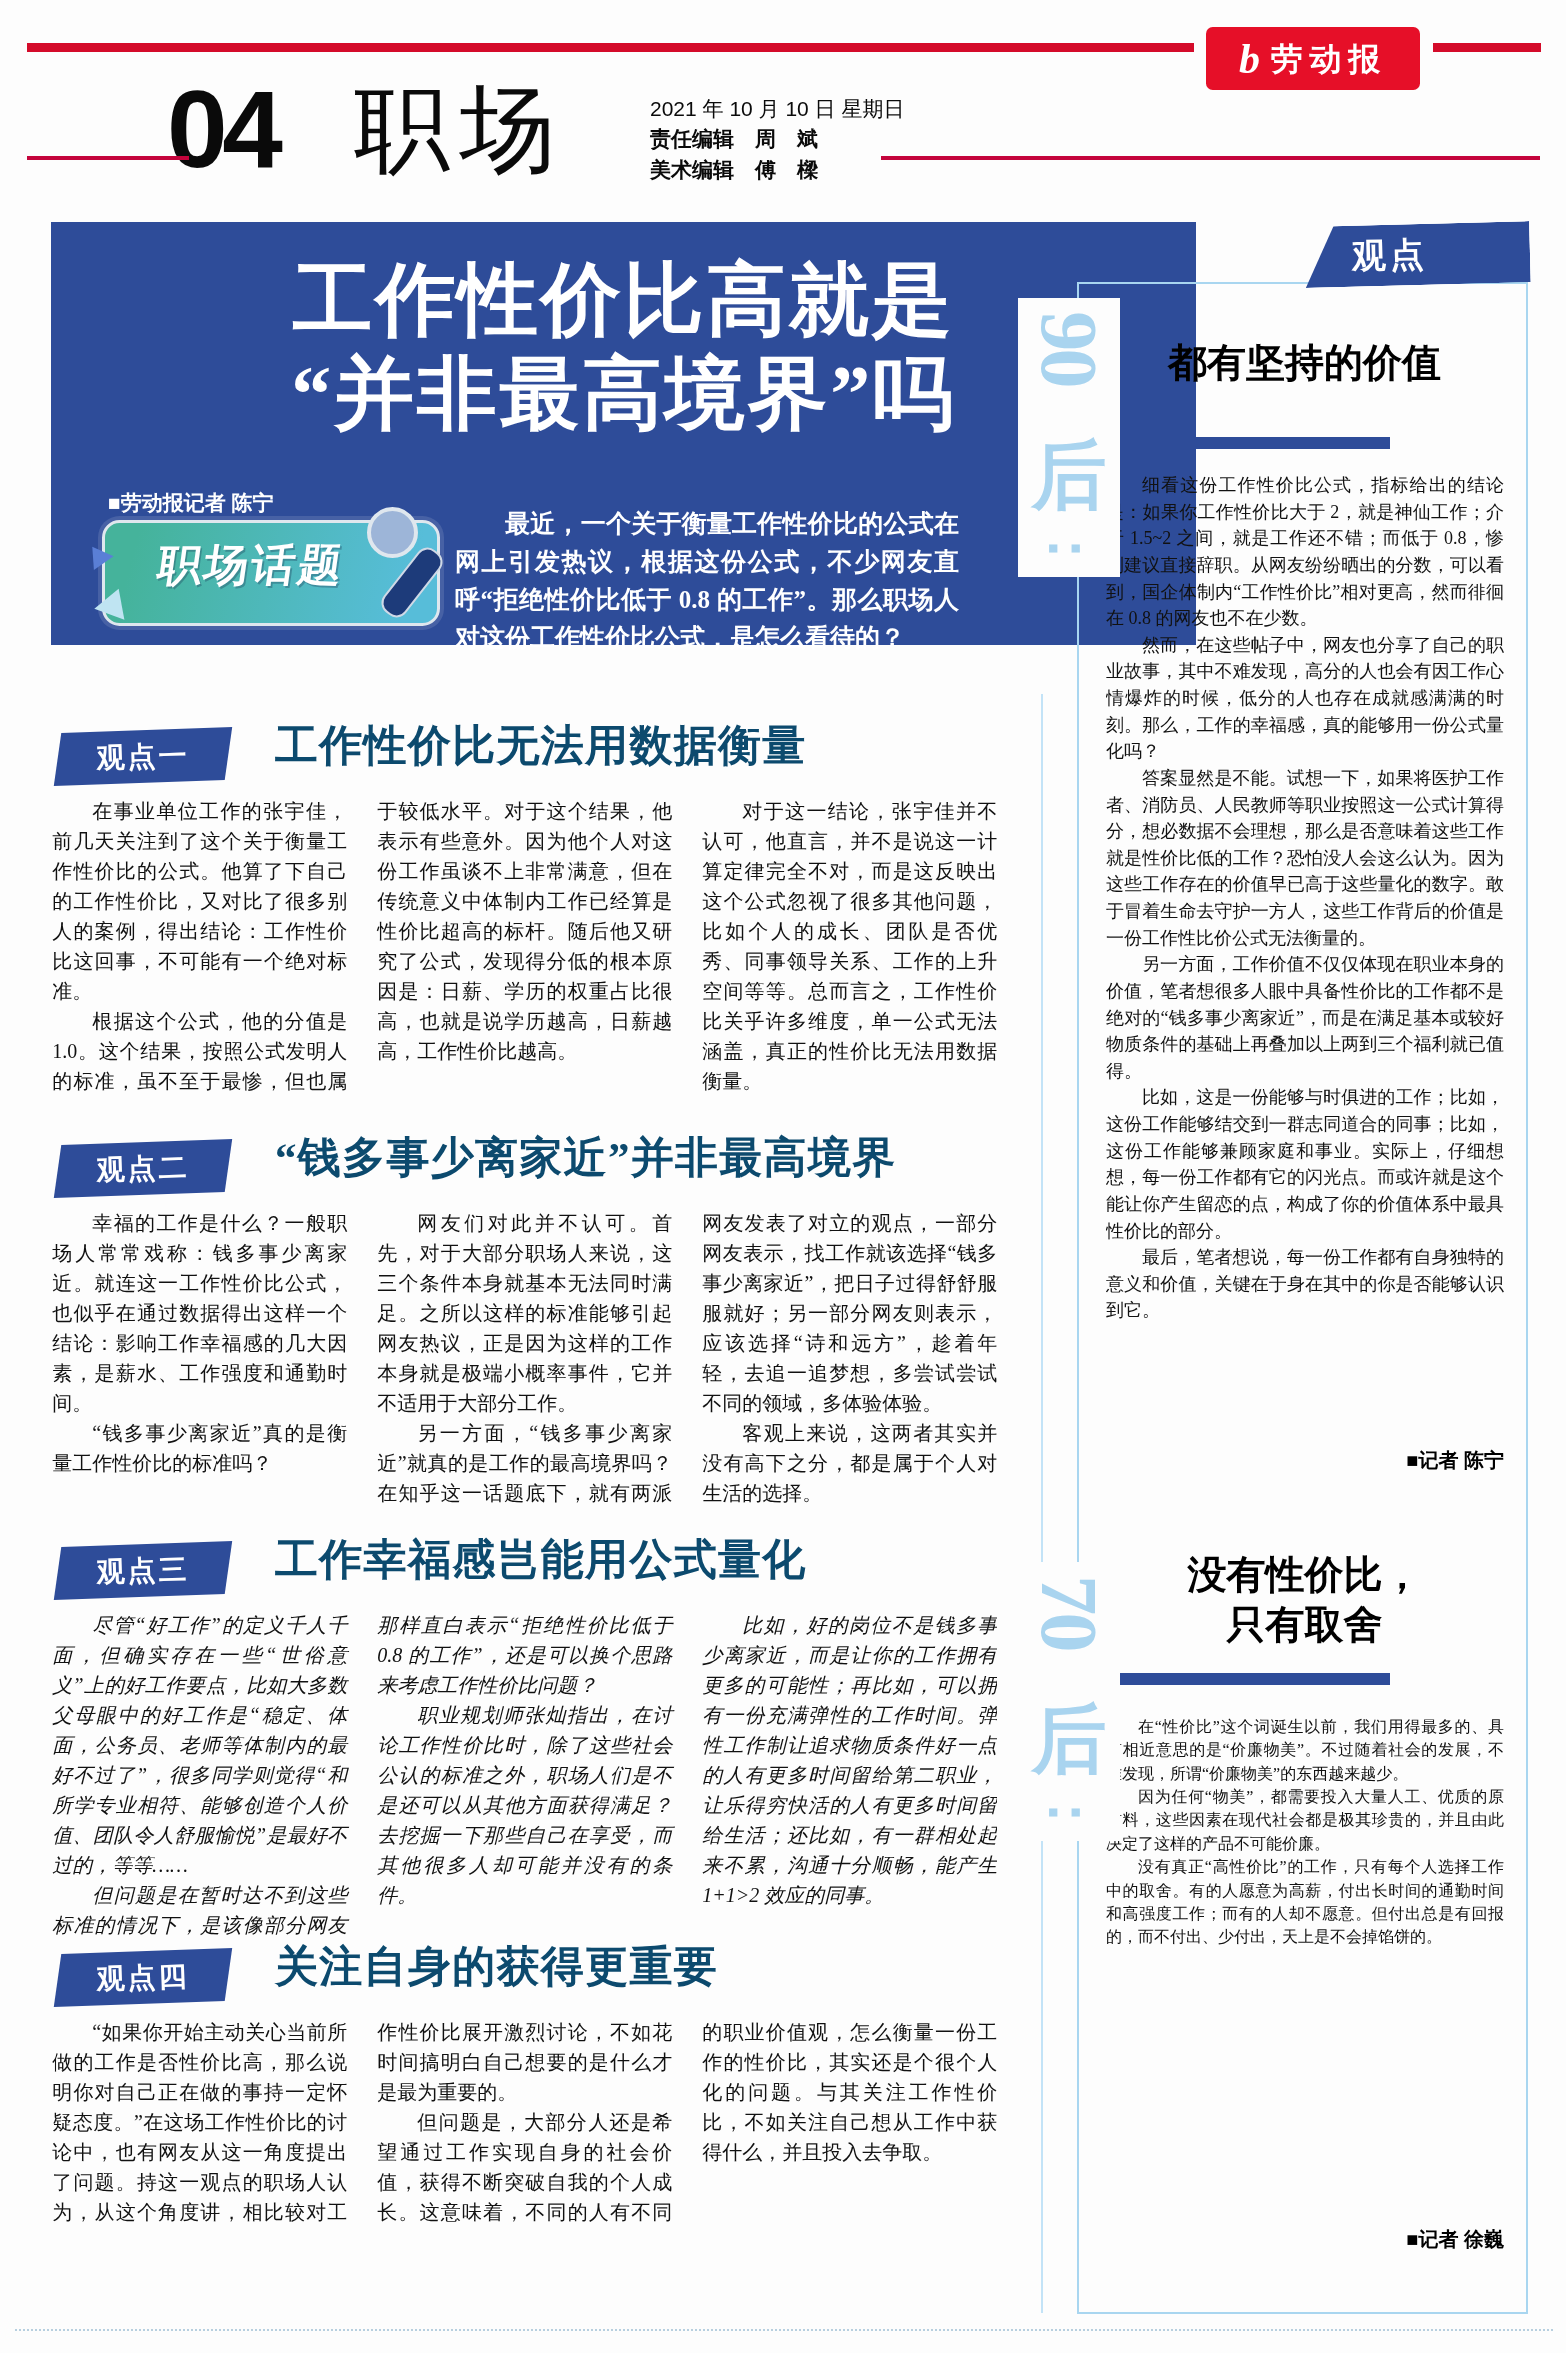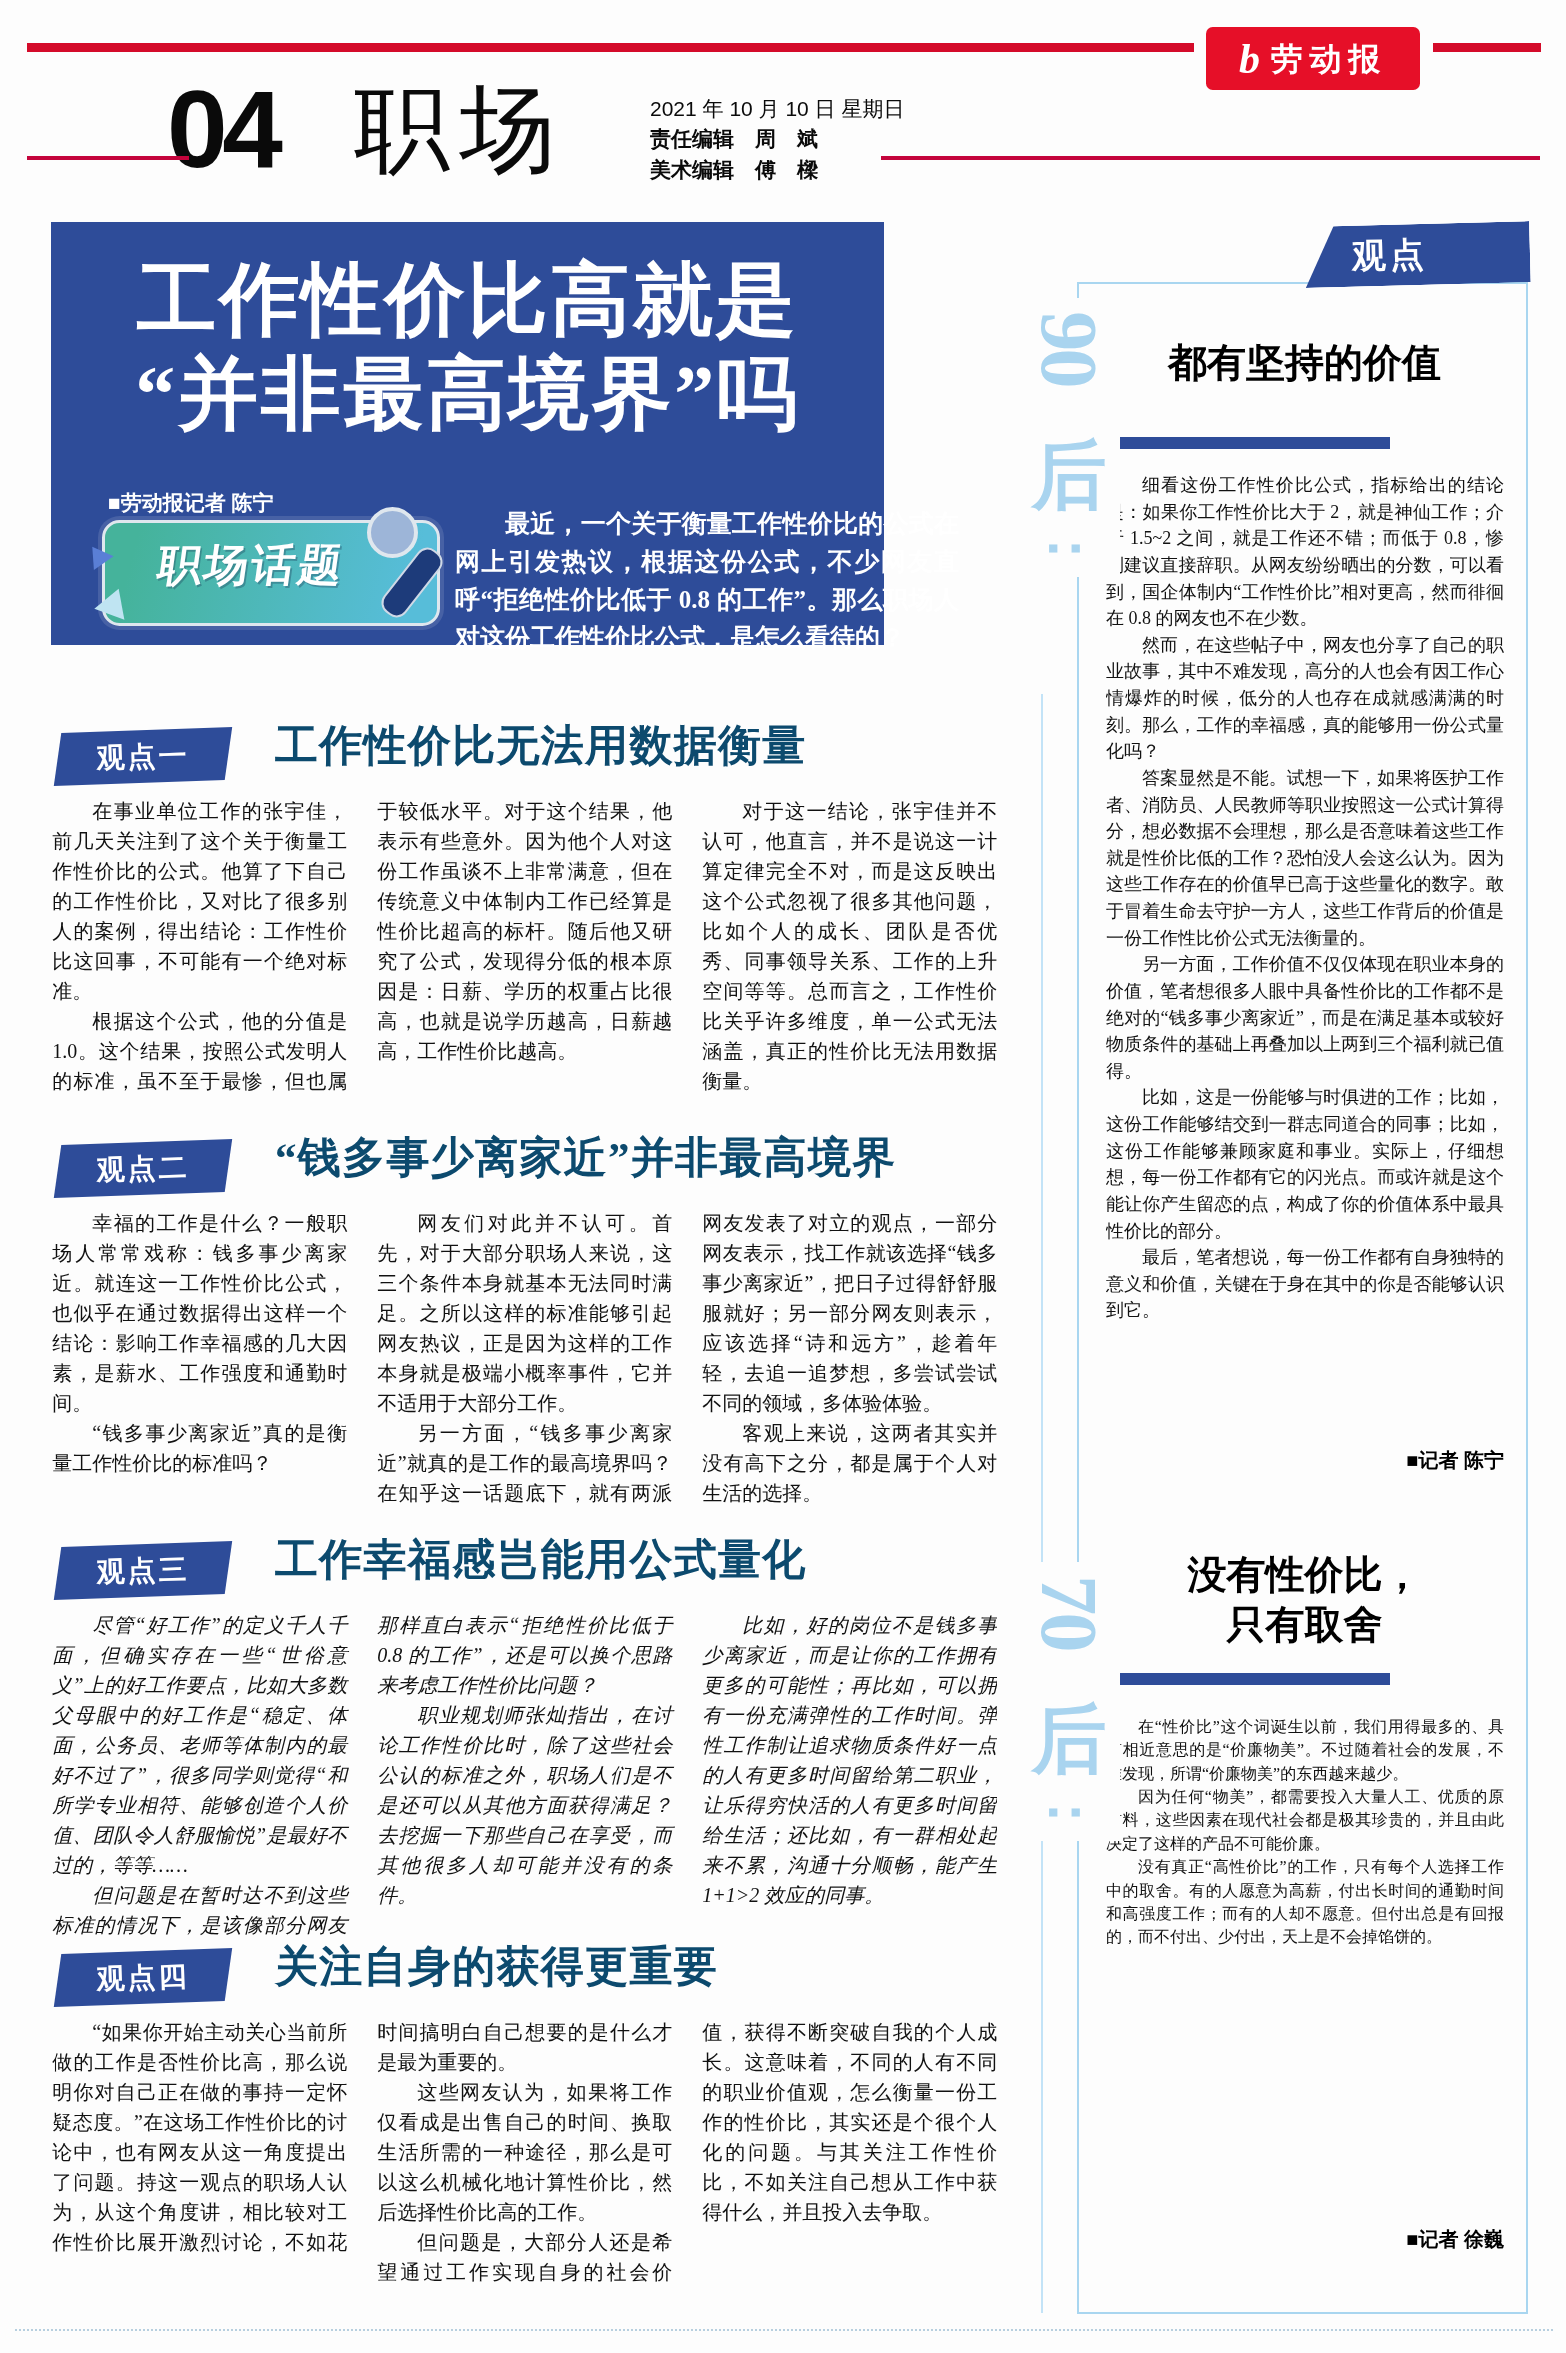--- a/index.html
+++ b/index.html
@@ -14,21 +14,21 @@
   #masthead-b{font:italic 900 42px/1 "Liberation Serif",serif;}
   #masthead-name{font:700 32px/1 "Liberation Serif",serif;letter-spacing:6.7px;}
 
   
   #page-number{left:167px;top:75px;font:900 109px/1 "Liberation Sans",sans-serif;letter-spacing:-5.4px;color:#0a0a0a;}
   #section-title{left:354px;top:81px;font:500 96px/1 "Liberation Sans",sans-serif;letter-spacing:9.4px;color:#0a0a0a;}
   #pub-info{left:650px;top:94px;font:700 21px/1.45 "Liberation Sans",sans-serif;color:#0a0a0a;}
   #pub-date{font-weight:500;}
 
   
-  #lead{left:51px;top:222px;width:833px;height:423px;background:#2e4c99;color:#fff;}
+  #lead{left:51px;top:222px;width:1145px;height:423px;background:#2e4c99;color:#fff;}
   .lead-hl{text-align:center;font:900 80px/1.18 "Liberation Serif",serif;letter-spacing:2.7px;}
   #lead-hl1{margin-top:31px;}
   #lead-reporter{position:absolute;left:57px;top:270px;font:700 21px/1 "Liberation Sans",sans-serif;}
   #topic-badge{position:absolute;left:51px;top:298px;width:332px;height:100px;
      background:linear-gradient(105deg,#45b39b 10%,#57bdd9 90%);
      border:3.4px solid #dfe7ee;border-radius:17.5px;box-shadow:0 0 0 4px rgba(255,255,255,.12);}
   #topic-badge-label{position:absolute;left:53px;top:20px;font:900 44px/1 "Liberation Sans",sans-serif;
      color:#fff;transform:skewX(-8deg);text-shadow:2px 2px 0 rgba(30,60,90,.35);letter-spacing:2.7px;}
   .plane{position:absolute;width:0;height:0;border-style:solid;}
   #plane-1{left:-19px;top:21.6px;border-width:0 12px 20px 12px;border-color:transparent transparent #5a7fd6 transparent;transform:rotate(-35deg);}
@@ -149,21 +149,20 @@
   </div>
 </div>
 
 <div class="abs op" id="op-4" style="top:1942px;">
   <div class="op-badge">
       <span>观点四</span>
     </div>
   <div class="op-title">关注自身的获得更重要</div>
   <div class="op-body">
     <p>“如果你开始主动关心当前所做的工作是否性价比高，那么说明你对自己正在做的事持一定怀疑态度。”在这场工作性价比的讨论中，也有网友从这一角度提出了问题。持这一观点的职场人认为，从这个角度讲，相比较对工作性价比展开激烈讨论，不如花时间搞明白自己想要的是什么才是最为重要的。</p>
-    <p>这些网友认为，如果将工作仅看成是出售自己的时间、换取生活所需的一种途径，那么是可以这么机械化地计算性价比，然后选择性价比高的工作。</p>
     <p>但问题是，大部分人还是希望通过工作实现自身的社会价值，获得不断突破自我的个人成长。这意味着，不同的人有不同的职业价值观，怎么衡量一份工作的性价比，其实还是个很个人化的问题。与其关注工作性价比，不如关注自己想从工作中获得什么，并且投入去争取。</p>
   </div>
 </div>
 
 <div class="abs" id="sidebar-rule"></div>
 <div class="abs" id="sidebar-box"></div>
 <div class="abs" id="viewpoint-badge">
   <span>观点</span>
 </div>
 

